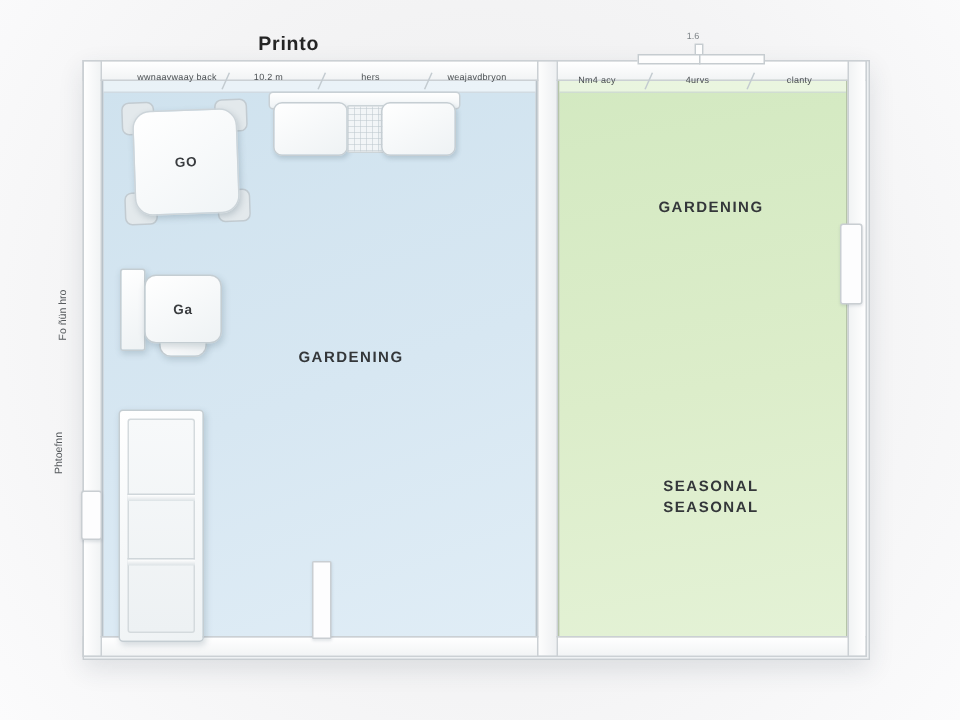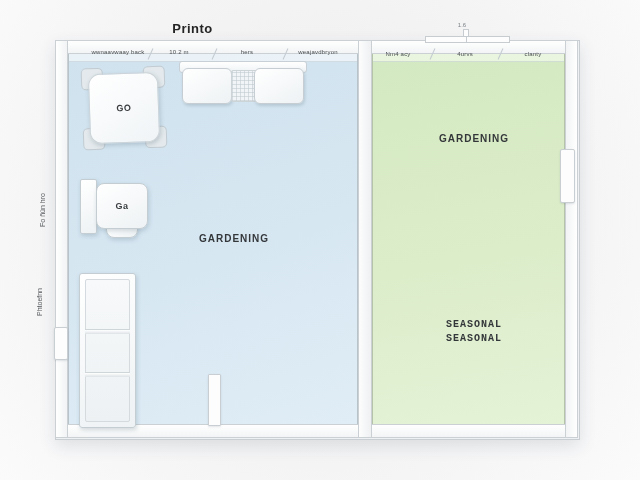--- a/index.html
+++ b/index.html
@@ -52,21 +52,21 @@
   .v-label-2{left:-3px;top:296px;}
   .dim-text{left:440px;top:22px;width:44px;text-align:center;font-size:6px;color:#7d8387;}
   .dim-tick{left:463px;top:29px;width:4px;height:8px;background:#fdfdfd;border:1px solid #c6ccd0;}
   .dim-bar{left:425px;top:36px;width:85px;height:7px;background:#fdfdfd;border:1px solid #c6ccd0;box-sizing:border-box;}
   .dim-bar-split{left:466px;top:36px;width:1px;height:7px;background:#c6ccd0;}
   
   .room-label{
     font-weight:bold;color:#34373a;letter-spacing:1px;font-size:10px;
     text-align:center;transform:translateX(-50%);white-space:nowrap;
   }
-  .room-label-2l{line-height:14px;font-family:Liberation Mono, monospace;}
+  .room-label-2l{line-height:14px;}
   
   .opening{background:#fdfdfe;border:1px solid #c9ced2;box-sizing:border-box;border-radius:2px;box-shadow:0 1px 2px rgba(70,90,105,.15);}
   .win-left{left:54px;top:327px;width:14px;height:33px;}
   .win-right{left:560px;top:149px;width:15px;height:54px;}
   .door-stub{left:208px;top:374px;width:13px;height:52px;border-radius:1px;}
   
   .furn{background:linear-gradient(150deg,#ffffff,#eef2f4);border:1px solid #c4cdd2;box-sizing:border-box;
         box-shadow:1px 2px 4px rgba(70,95,110,.22);border-radius:4px;margin-top:16px;}
   .table-group{left:86px;top:70px;width:76px;height:76px;transform:rotate(-2deg);}
   .chair{position:absolute;width:20px;height:20px;border-radius:5px;background:#e3e9ec;border:1px solid #c2cbd1;}

